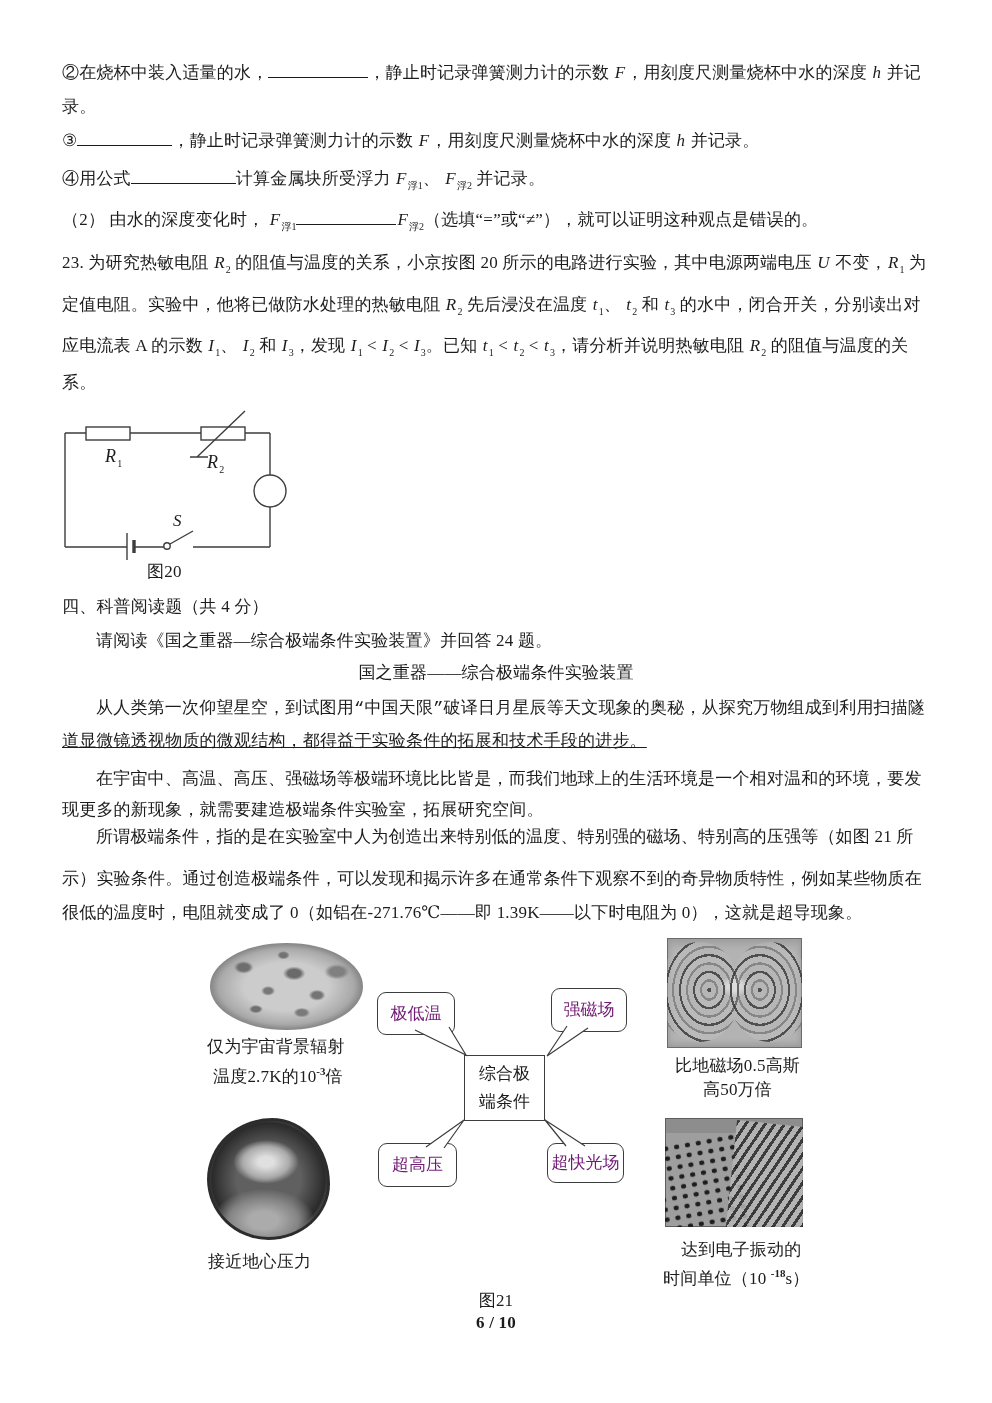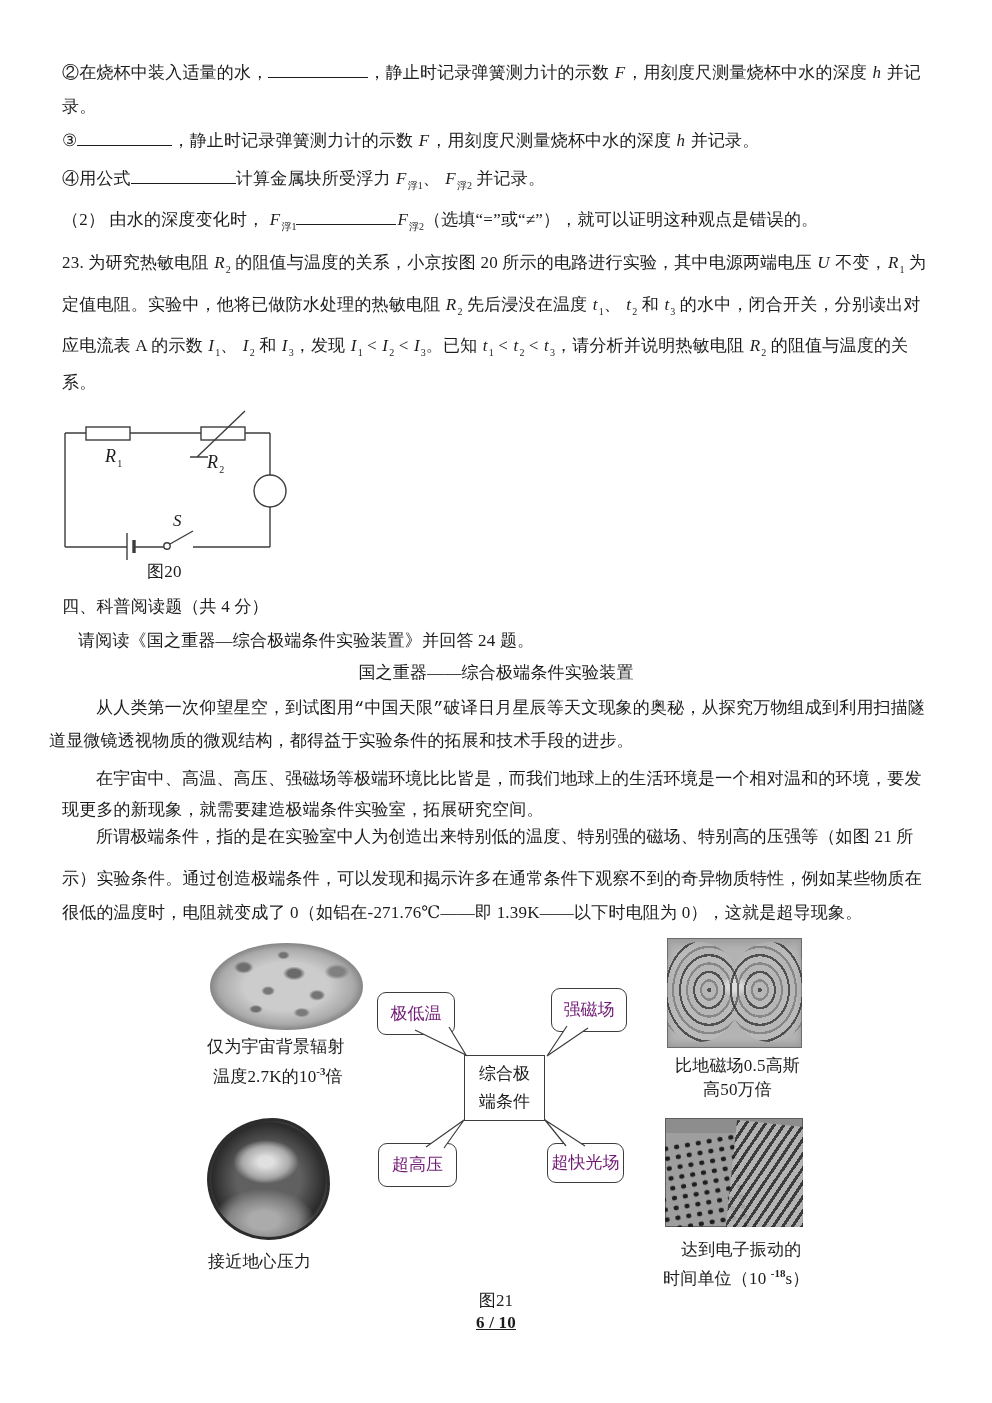--- a/index.html
+++ b/index.html
@@ -101,43 +101,43 @@
       <div class="tline" style="top: 63px; left: 62px;"><span class="">②在烧杯中装入适量的水，</span><span class="blank" style="width: 100px;"></span><span class="">，静止时记录弹簧测力计的示数 </span><span class="it">F</span><span class="">，用刻度尺测量烧杯中水的深度 </span><span class="it">h</span><span class=""> 并记</span></div>
       <div class="tline" style="top: 97px; left: 62px;"><span class="">录。</span></div>
       <div class="tline" style="top: 131px; left: 62px;"><span class="">③</span><span class="blank" style="width: 95px;"></span><span class="">，静止时记录弹簧测力计的示数 </span><span class="it">F</span><span class="">，用刻度尺测量烧杯中水的深度 </span><span class="it">h</span><span class=""> 并记录。</span></div>
       <div class="tline" style="top: 169px; left: 62px;"><span class="">④用公式</span><span class="blank" style="width: 105px;"></span><span class="">计算金属块所受浮力 </span><span class="it">F</span><span class="sub">浮1</span><span class="">、 </span><span class="it">F</span><span class="sub">浮2</span><span class=""> 并记录。</span></div>
       <div class="tline" style="top: 210px; left: 62px;"><span class="">（2） 由水的深度变化时， </span><span class="it">F</span><span class="sub">浮1</span><span class="blank" style="width: 100px;"></span><span class="it">F</span><span class="sub">浮2</span><span class="">（选填“=”或“≠”），就可以证明这种观点是错误的。</span></div>
       <div class="tline" style="top: 253px; left: 62px;"><span class="">23. 为研究热敏电阻 </span><span class="it">R</span><span class="sub">2</span><span class=""> 的阻值与温度的关系，小京按图 20 所示的电路进行实验，其中电源两端电压 </span><span class="it">U</span><span class=""> 不变，</span><span class="it">R</span><span class="sub">1</span><span class=""> 为</span></div>
       <div class="tline" style="top: 295px; left: 62px;"><span class="">定值电阻。实验中，他将已做防水处理的热敏电阻 </span><span class="it">R</span><span class="sub">2</span><span class=""> 先后浸没在温度 </span><span class="it">t</span><span class="sub">1</span><span class="">、 </span><span class="it">t</span><span class="sub">2</span><span class=""> 和 </span><span class="it">t</span><span class="sub">3</span><span class=""> 的水中，闭合开关，分别读出对</span></div>
       <div class="tline" style="top: 336px; left: 62px;"><span class="">应电流表 A 的示数 </span><span class="it">I</span><span class="sub">1</span><span class="">、 </span><span class="it">I</span><span class="sub">2</span><span class=""> 和 </span><span class="it">I</span><span class="sub">3</span><span class="">，发现 </span><span class="it">I</span><span class="sub">1</span><span class=""> &lt; </span><span class="it">I</span><span class="sub">2</span><span class=""> &lt; </span><span class="it">I</span><span class="sub">3</span><span class="">。已知 </span><span class="it">t</span><span class="sub">1</span><span class=""> &lt; </span><span class="it">t</span><span class="sub">2</span><span class=""> &lt; </span><span class="it">t</span><span class="sub">3</span><span class="">，请分析并说明热敏电阻 </span><span class="it">R</span><span class="sub">2</span><span class=""> 的阻值与温度的关</span></div>
       <div class="tline" style="top: 373px; left: 62px;"><span class="">系。</span></div>
       <div class="tline" style="top: 597px; left: 62px;"><span class="">四、科普阅读题（共 4 分）</span></div>
-      <div class="tline" style="top: 631px; left: 78px;"><span class="">请阅读《国之重器—综合极端条件实验装置》并回答 24 题。</span></div>
+      <div class="tline" style="top: 631px; left: 96px;"><span class="">请阅读《国之重器—综合极端条件实验装置》并回答 24 题。</span></div>
       <div class="tline center" style="top: 663px; text-align: center;"><span class="">国之重器——综合极端条件实验装置</span></div>
       <div class="tline" style="top: 699px; left: 96px; font-family: Liberation Mono, monospace;"><span class="">从人类第一次仰望星空，到试图用“中国天限”破译日月星辰等天文现象的奥秘，从探究万物组成到利用扫描隧</span></div>
-      <div class="tline" style="top: 731px; left: 49px;"><span class="">道显微镜透视物质的微观结构，都得益于实验条件的拓展和技术手段的进步。</span></div>
+      <div class="tline" style="top: 731px; left: 62px; text-decoration: underline;"><span class="">道显微镜透视物质的微观结构，都得益于实验条件的拓展和技术手段的进步。</span></div>
       <div class="tline" style="top: 769px; left: 96px;"><span class="">在宇宙中、高温、高压、强磁场等极端环境比比皆是，而我们地球上的生活环境是一个相对温和的环境，要发</span></div>
       <div class="tline" style="top: 801px; left: 62px; font-family: Liberation Mono, monospace;"><span class="">现更多的新现象，就需要建造极端条件实验室，拓展研究空间。</span></div>
       <div class="tline" style="top: 827px; left: 96px;"><span class="">所谓极端条件，指的是在实验室中人为创造出来特别低的温度、特别强的磁场、特别高的压强等（如图 21 所</span></div>
       <div class="tline" style="top: 869px; left: 62px;"><span class="">示）实验条件。通过创造极端条件，可以发现和揭示许多在通常条件下观察不到的奇异物质特性，例如某些物质在</span></div>
       <div class="tline" style="top: 903px; left: 62px;"><span class="">很低的温度时，电阻就变成了 0（如铝在-271.76℃——即 1.39K——以下时电阻为 0），这就是超导现象。</span></div>
       <div class="tline" style="top: 446px; left: 104px; font-size: 18px;"><span class="it">R</span><span class="sub">1</span></div>
       <div class="tline" style="top: 446px; left: 206px; font-size: 18px; margin-top: 6px;"><span class="it">R</span><span class="sub">2</span></div>
       <div class="tline" style="top: 482px; left: 263px; font-size: 15px;"><span class="">A</span></div>
       <div class="tline" style="top: 511px; left: 172px; font-size: 17px;"><span class="it">S</span></div>
       <div class="tline" style="top: 562px; left: 147px;"><span class="">图20</span></div>
       <div class="tline" style="top: 1037px; left: 207px;"><span class="">仅为宇宙背景辐射</span></div>
       <div class="tline" style="top: 1061px; left: 213px;"><span class="">温度2.7K的10</span><span class="sup">-3</span><span class="">倍</span></div>
       <div class="tline" style="top: 1056px; left: 675px;"><span class="">比地磁场0.5高斯</span></div>
       <div class="tline" style="top: 1080px; left: 703px;"><span class="">高50万倍</span></div>
       <div class="tline" style="top: 1252px; left: 208px;"><span class="">接近地心压力</span></div>
       <div class="tline" style="top: 1240px; left: 681px;"><span class="">达到电子振动的</span></div>
       <div class="tline" style="top: 1263px; left: 663px;"><span class="">时间单位（10 </span><span class="sup">-18</span><span class="">s）</span></div>
       <div class="tline center" style="top: 1291px;"><span class="">图21</span></div>
-      <div class="tline center bold" style="top: 1313px; text-decoration: underline;"><span class="">6 / 10</span></div>
+      <div class="tline center bold" style="top: 1313px;"><span class="">6 / 10</span></div>
     </div>
 
   <div class="pimg img-cmb"></div>
   <div class="pimg img-magnet"></div>
   <div class="pimg img-earth"></div>
   <div class="pimg img-electron"></div>
 
   <div class="callout co-low">
     <span>极低温</span>
   </div>

